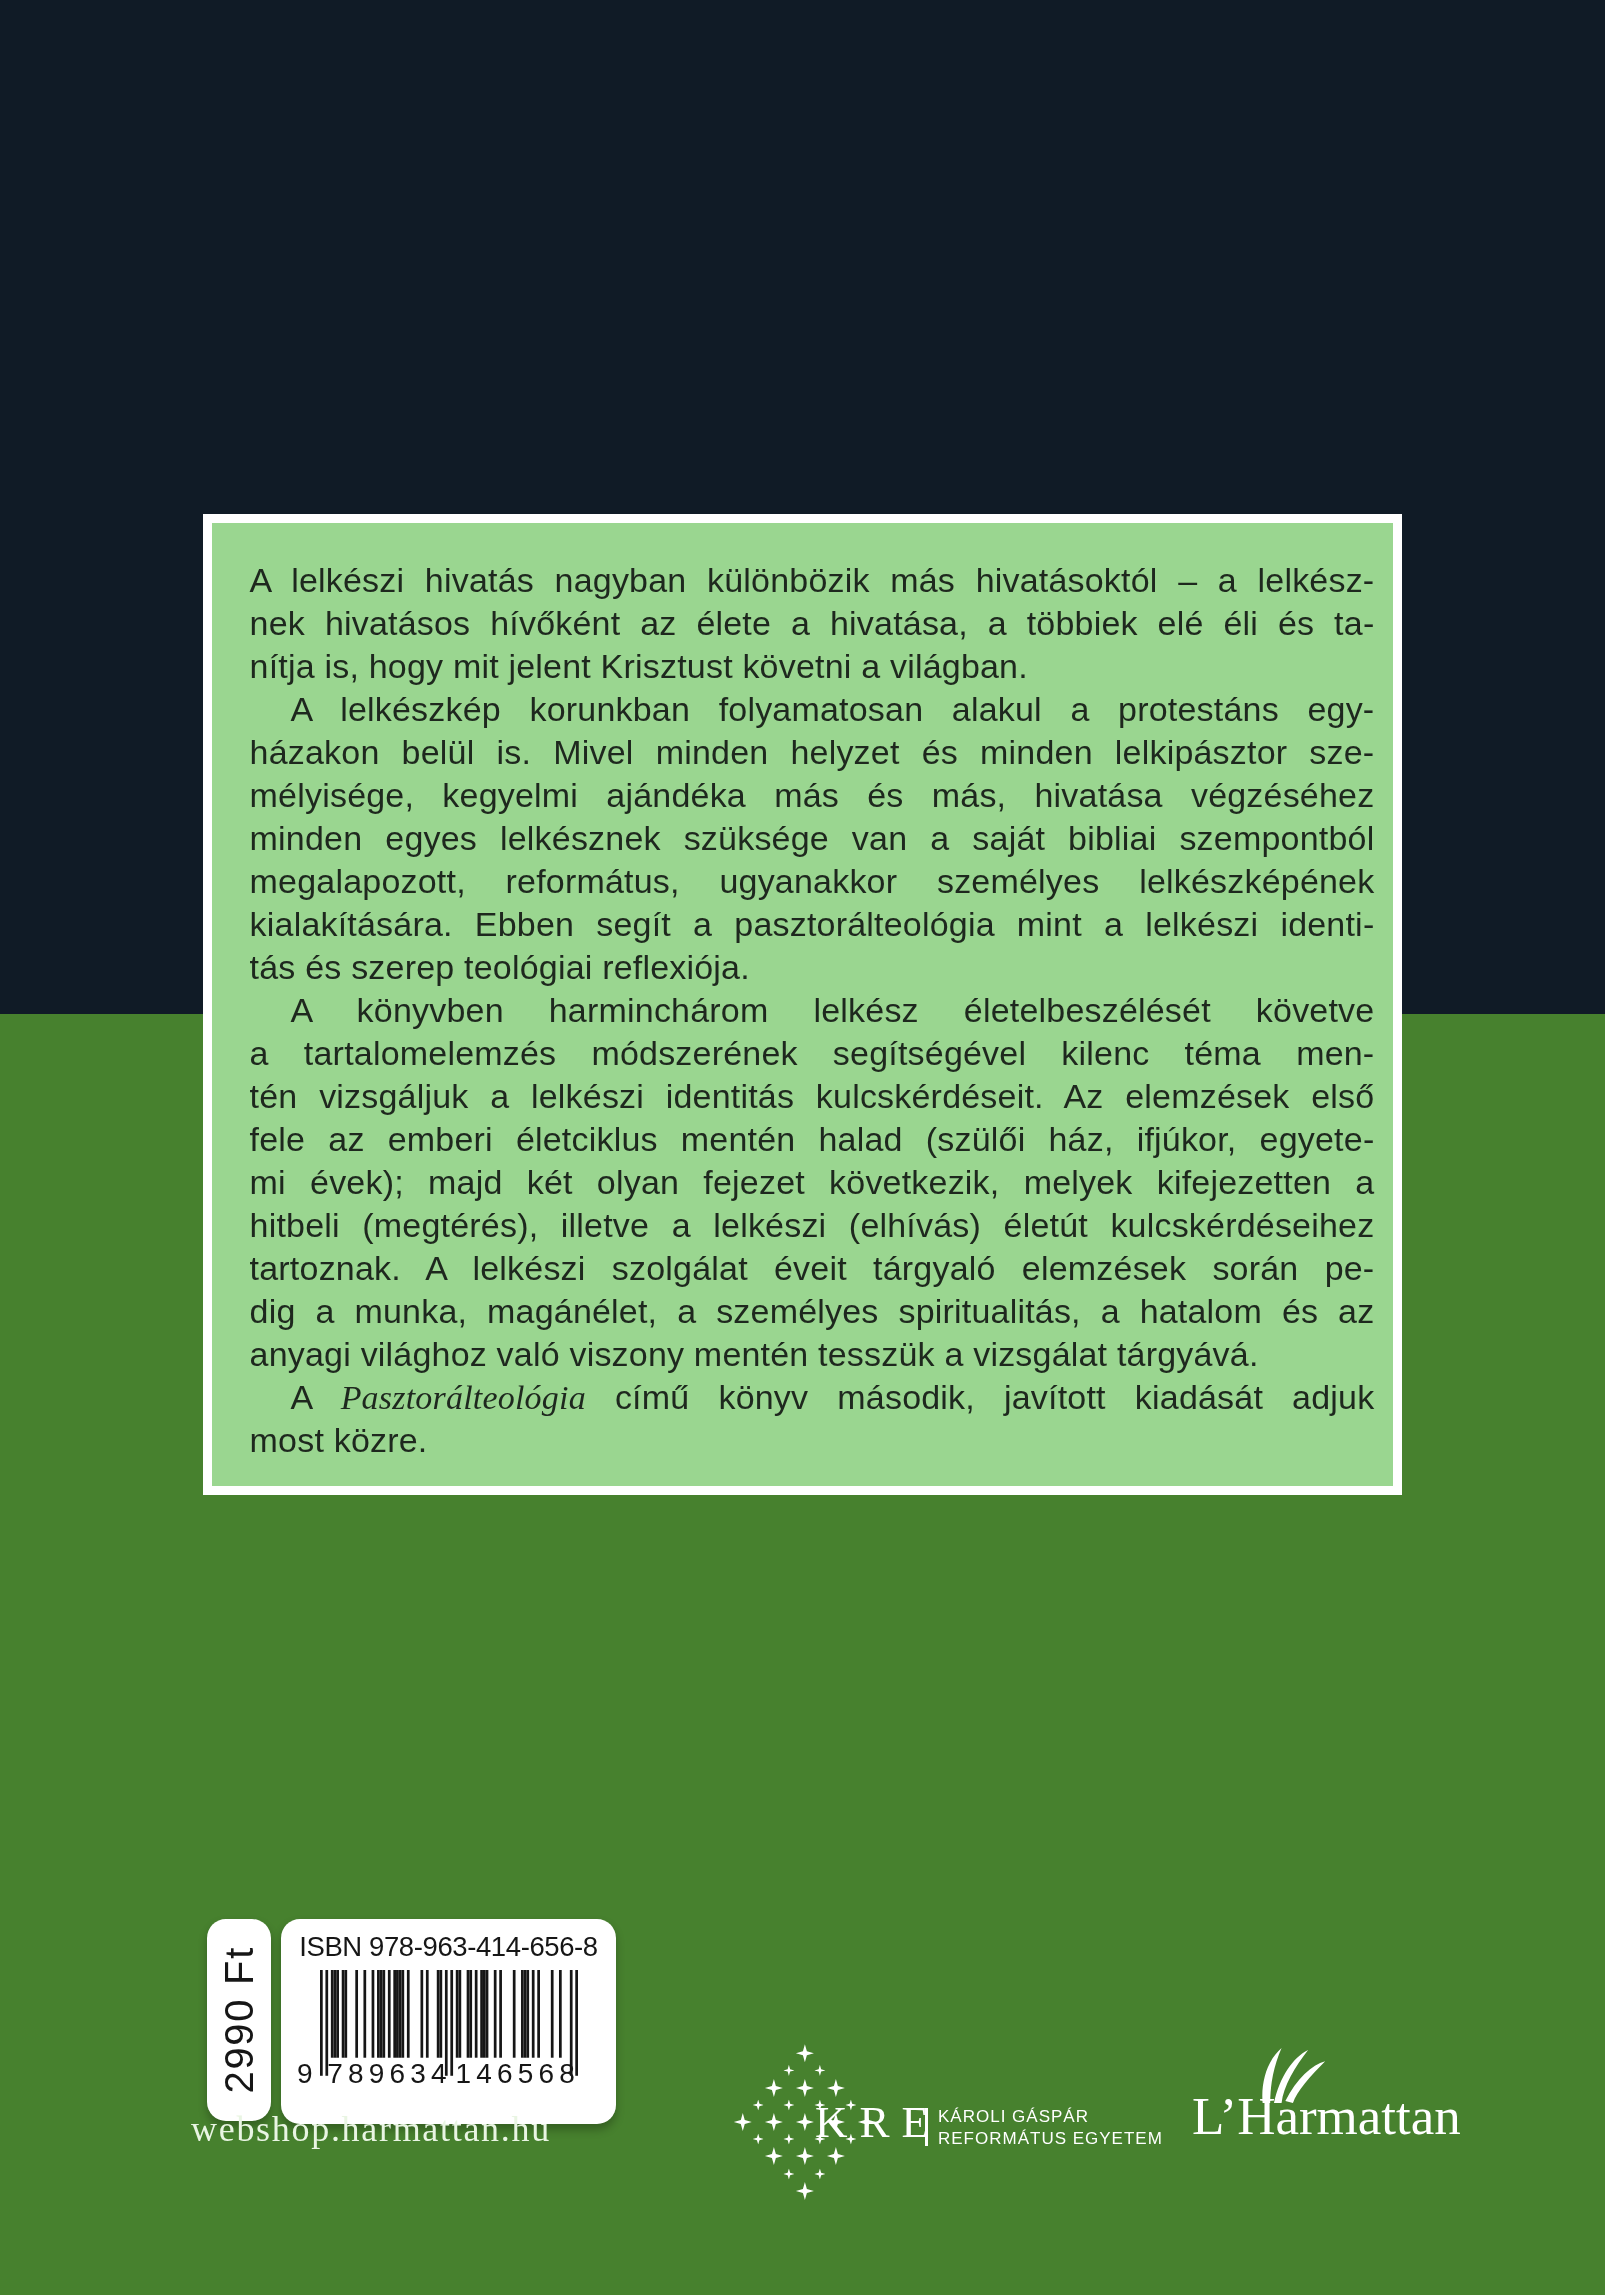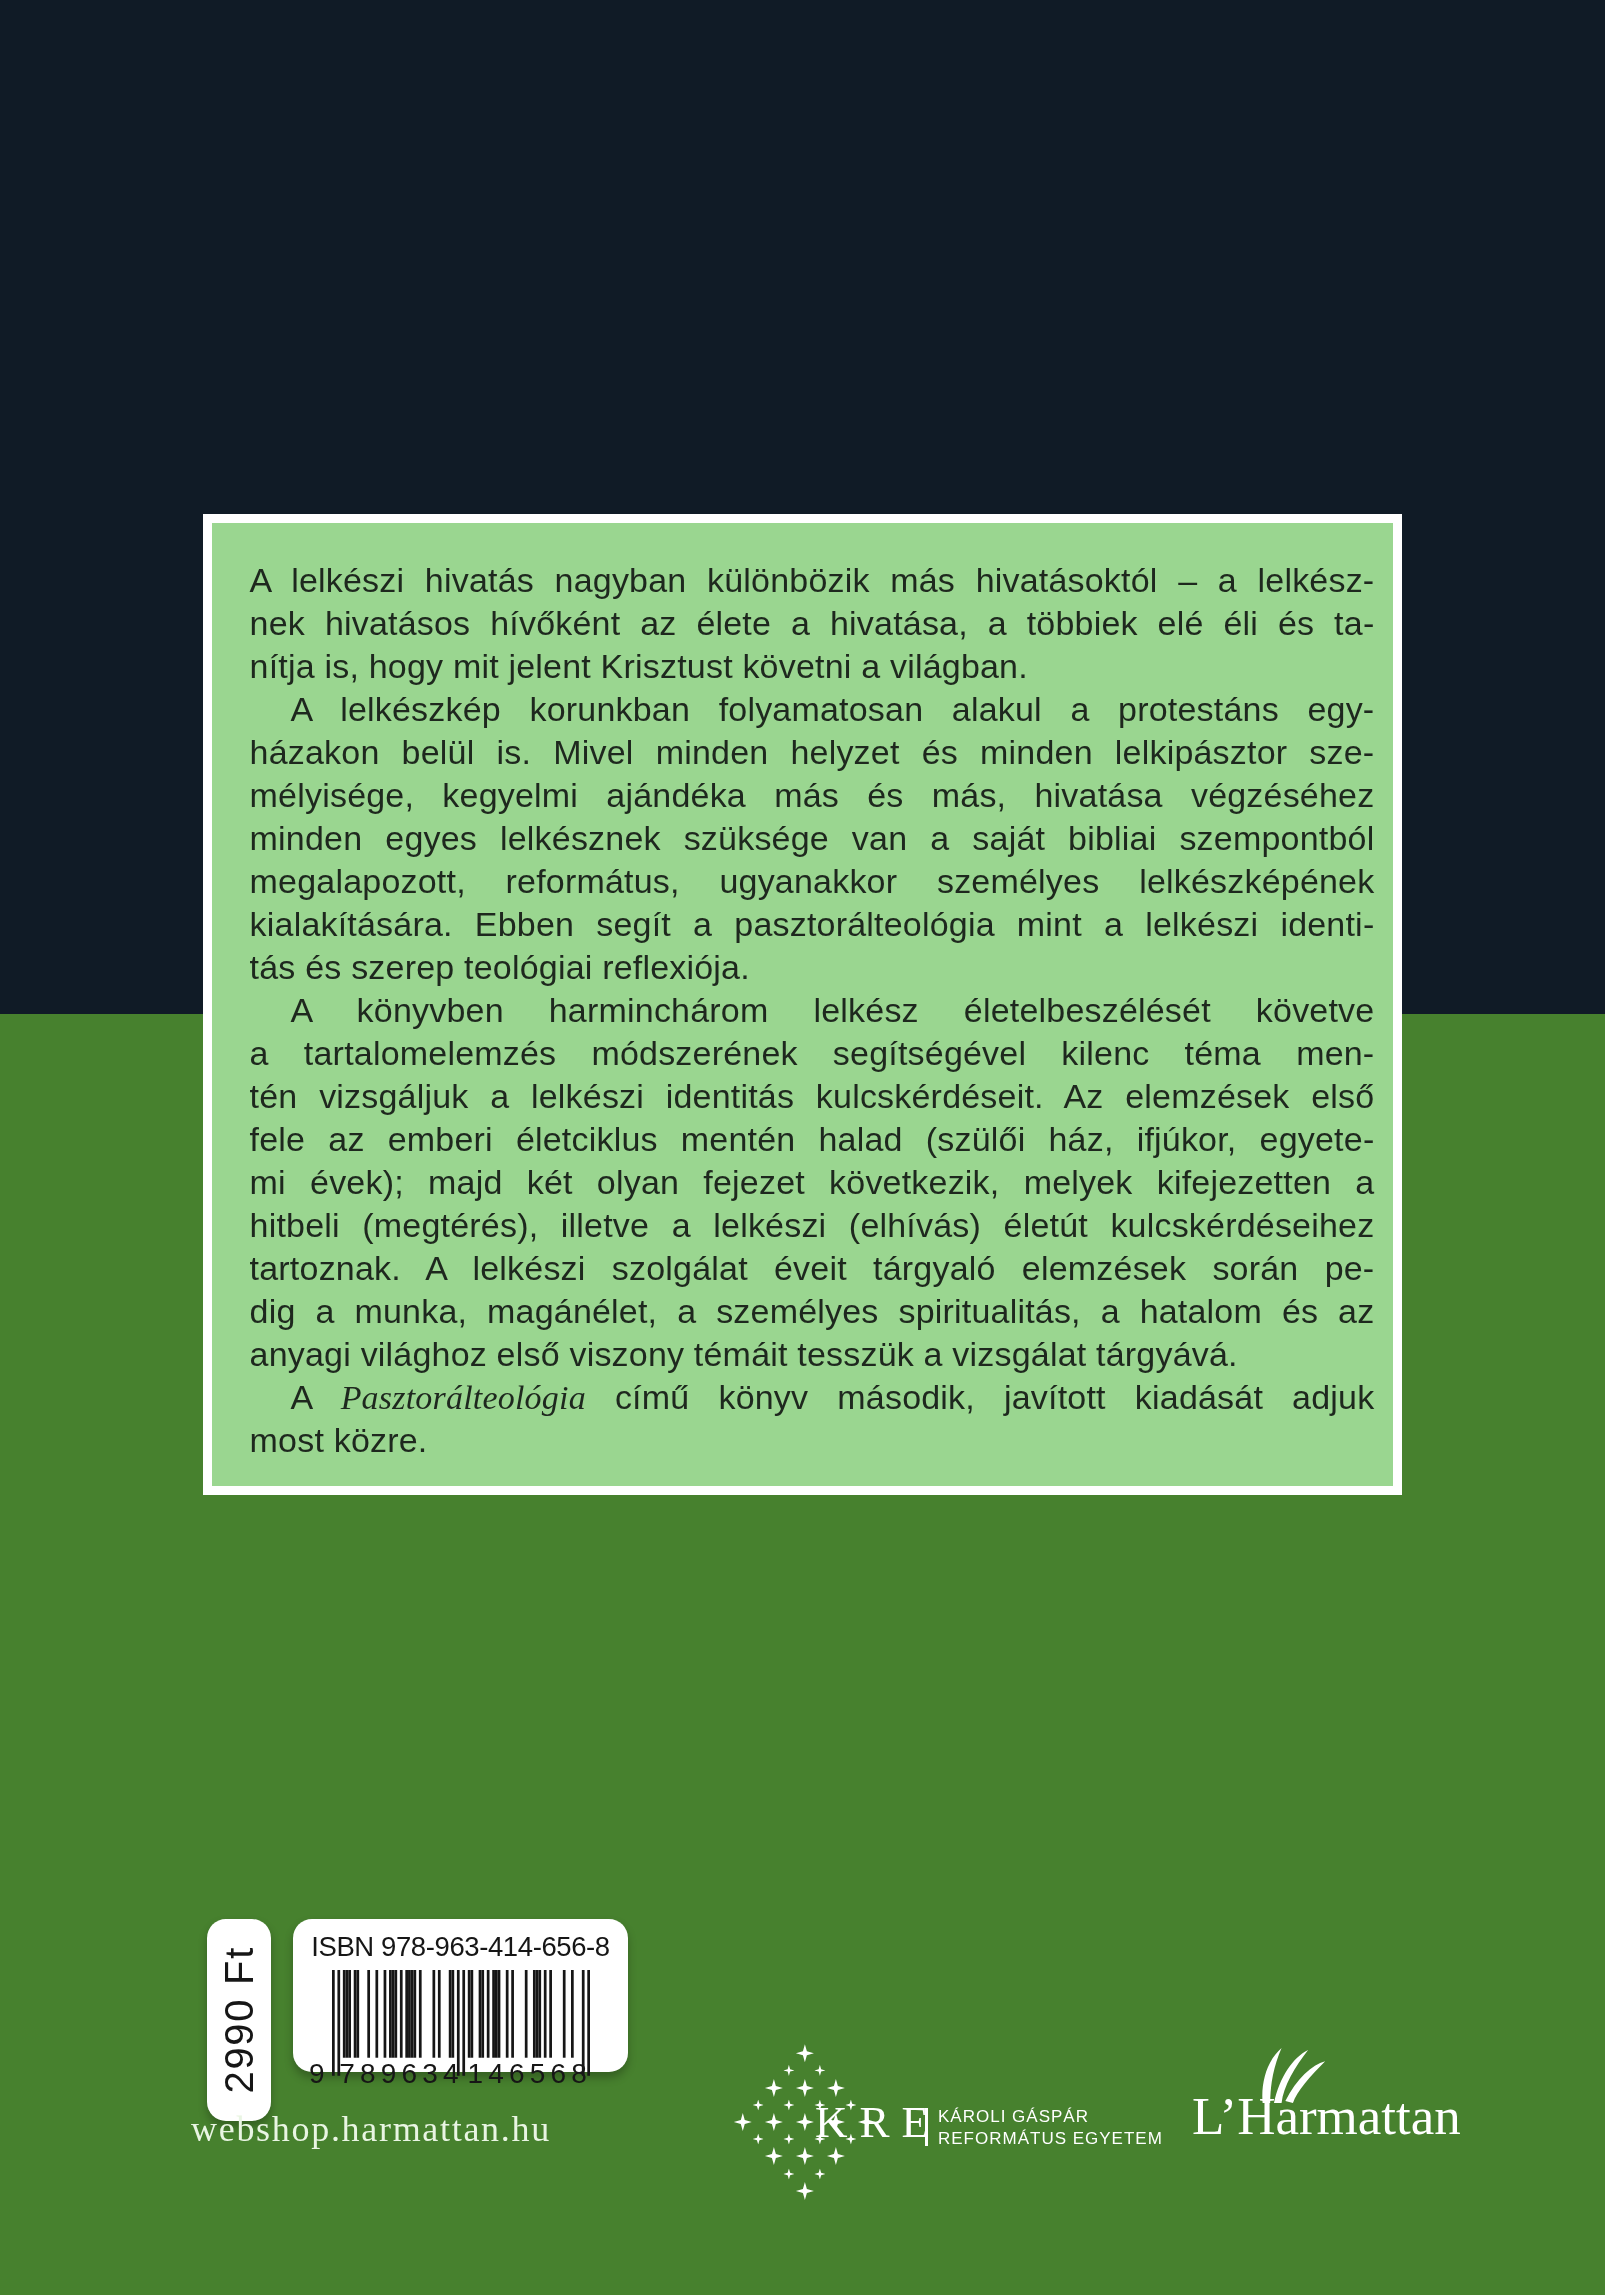--- a/index.html
+++ b/index.html
@@ -26,21 +26,21 @@
   .line em{font-style:italic;font-family:Liberation Serif, serif;}
 
   
   .price-tag{position:absolute;left:207px;top:1919px;width:64px;height:202px;
              background:#fff;border-radius:19px;display:flex;align-items:center;
              justify-content:center;box-shadow:0 5.2px 8.6px rgba(0,0,0,.25);}
   .price-text{writing-mode:vertical-rl;transform:rotate(180deg);font-size:40px;
               color:var(--label-black);letter-spacing:1.7px;white-space:nowrap;}
 
   
-  .isbn-box{position:absolute;left:293px;top:1919px;width:335px;height:153px;background:#fff;
+  .isbn-box{position:absolute;left:281px;top:1919px;width:335px;height:205px;background:#fff;
             border-radius:19px;box-sizing:border-box;padding:12px 17px 16px;
             box-shadow:0 5.2px 8.6px rgba(0,0,0,.25);}
   .isbn-label{font-size:27.5px;color:var(--label-black);text-align:center;white-space:nowrap;
               letter-spacing:-0.4px;}
   .barcode{position:relative;width:258px;height:129px;margin:6.9px auto 0;}
   .barcode svg{display:block;width:258px;height:129px;}
   .ean-digit{position:absolute;top:88px;font-size:28px;color:var(--label-black);}
   .ean-first{left:-22.4px;}
   .ean-left{left:7.7px;width:114px;text-align:center;letter-spacing:5.2px;}
   .ean-right{left:136px;width:114px;text-align:center;letter-spacing:5.2px;}
@@ -91,21 +91,21 @@
         </div>
         <div class="para indent">
           <div class="line">A könyvben harminchárom lelkész életelbeszélését követve</div>
           <div class="line">a tartalomelemzés módszerének segítségével kilenc téma men-</div>
           <div class="line">tén vizsgáljuk a lelkészi identitás kulcskérdéseit. Az elemzések első</div>
           <div class="line">fele az emberi életciklus mentén halad (szülői ház, ifjúkor, egyete-</div>
           <div class="line">mi évek); majd két olyan fejezet következik, melyek kifejezetten a</div>
           <div class="line">hitbeli (megtérés), illetve a lelkészi (elhívás) életút kulcskérdéseihez</div>
           <div class="line">tartoznak. A lelkészi szolgálat éveit tárgyaló elemzések során pe-</div>
           <div class="line">dig a munka, magánélet, a személyes spiritualitás, a hatalom és az</div>
-          <div class="line last">anyagi világhoz első viszony témáit tesszük a vizsgálat tárgyává.</div>
+          <div class="line last">anyagi világhoz való viszony mentén tesszük a vizsgálat tárgyává.</div>
         </div>
         <div class="para indent">
           <div class="line">A <em>Pasztorálteológia</em> című könyv második, javított kiadását adjuk</div>
           <div class="line last">most közre.</div>
         </div>
       </div>
   </div>
 
   <div class="price-tag">
     <span class="price-text">2990 Ft</span>

